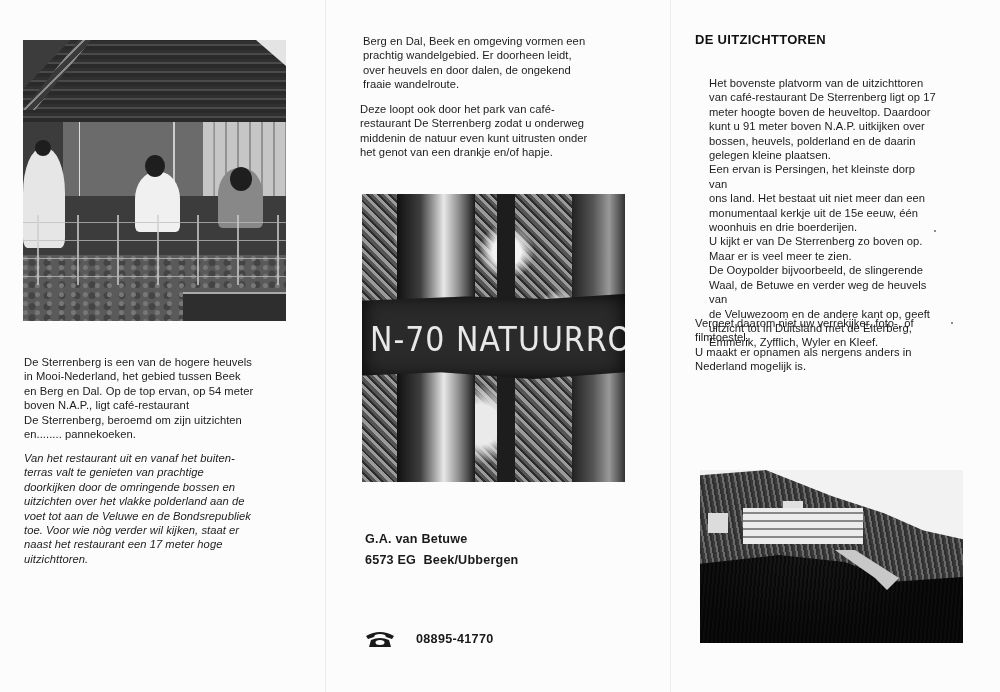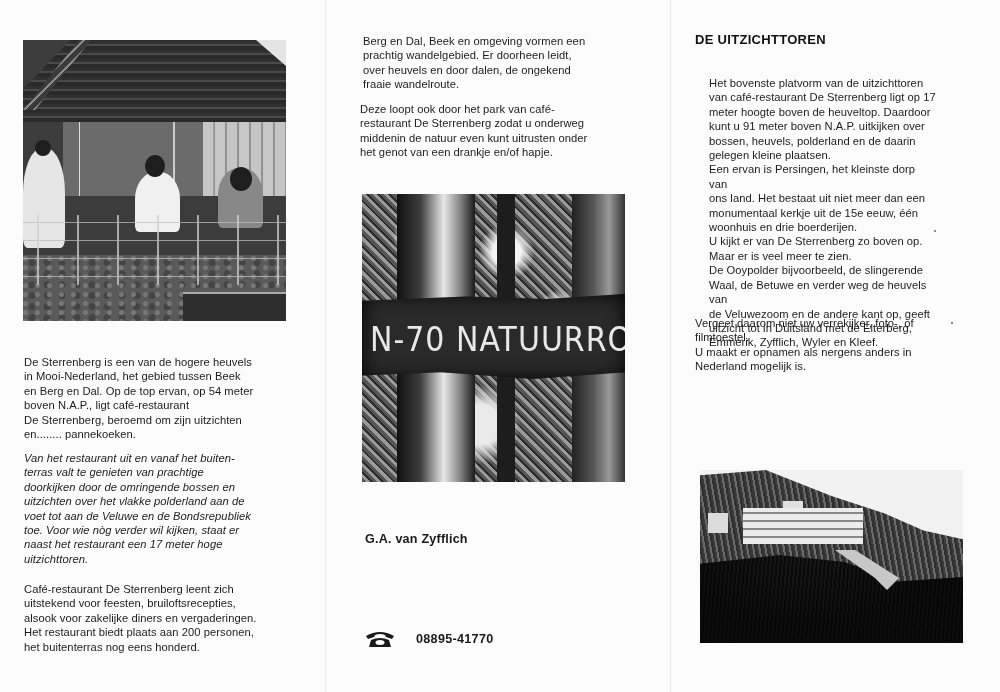--- a/index.html
+++ b/index.html
@@ -126,25 +126,20 @@
 De Sterrenberg, beroemd om zijn uitzichten
 en........ pannekoeken.</p>
     <p class="para" style="left:24px; top:451px;font-style:italic;">Van het restaurant uit en vanaf het buiten-
 terras valt te genieten van prachtige
 doorkijken door de omringende bossen en
 uitzichten over het vlakke polderland aan de
 voet tot aan de Veluwe en de Bondsrepubliek
 toe. Voor wie nòg verder wil kijken, staat er
 naast het restaurant een 17 meter hoge
 uitzichttoren.</p>
-    <p class="para" style="left:24px; top:582px;">Café-restaurant De Sterrenberg leent zich
-uitstekend voor feesten, bruiloftsrecepties,
-alsook voor zakelijke diners en vergaderingen.
-Het restaurant biedt plaats aan 200 personen,
-het buitenterras nog eens honderd.</p>
   </section>
 
   <section class="panel panel-mid">
     <p class="para" style="left:38px; top:34px;">Berg en Dal, Beek en omgeving vormen een
 prachtig wandelgebied. Er doorheen leidt,
 over heuvels en door dalen, de ongekend
 fraaie wandelroute.</p>
     <p class="para" style="left:35px; top:102px;">Deze loopt ook door het park van café-
 restaurant De Sterrenberg zodat u onderweg
 middenin de natuur even kunt uitrusten onder
@@ -154,21 +149,22 @@
   <div class="photo photo-sign">
     <div class="forest-bg"></div>
     <div class="trunk trunk-1"></div>
     <div class="trunk trunk-2"></div>
     <div class="trunk trunk-3"></div>
     <div class="plank"></div>
     <div class="sign-text">N-70  NATUURRO</div>
   </div>
 
   <div class="contact">
-    <div>G.A. van Zyfflich</div>
+    <div>G.A. van Betuwe</div>
+    <div>6573 EG  Beek/Ubbergen</div>
   </div>
 
   <div class="phone-row">
     <span class="phone-icon">
       <svg width="32" height="18" viewBox="0 0 32 18">
         <path d="M2 6 Q16 -2 30 6 L28 9 L22 7 L21 5 Q16 3 11 5 L10 7 L4 9 Z" fill="#1a1a1a"></path>
         <path d="M7 10 Q16 6 25 10 L27 17 L5 17 Z" fill="#1a1a1a"></path>
         <ellipse cx="16" cy="12.5" rx="4.5" ry="2.5" fill="#fcfcfc"></ellipse>
       </svg>
     </span>

